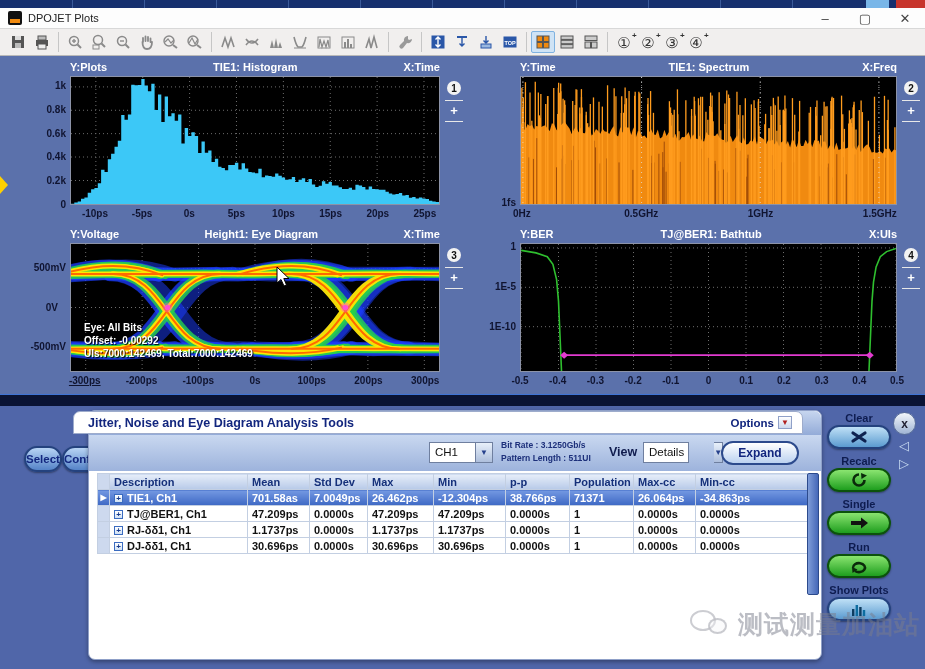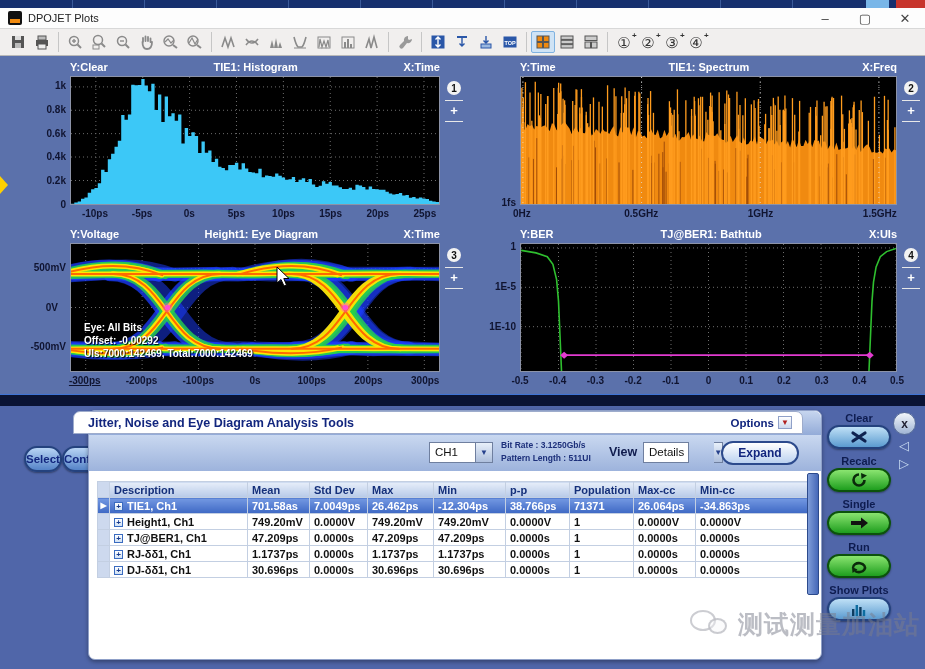--- a/index.html
+++ b/index.html
@@ -58,21 +58,21 @@
   .head-opt{margin-left:auto;display:flex;align-items:center;gap:4px;font-size:11.5px;font-weight:bold;color:#12267e;}
   .opt-dd{width:14px;height:13px;background:linear-gradient(#fff,#cdd9ee);border:1px solid #8fa0c8;color:#b02020;font-size:8px;display:flex;align-items:center;justify-content:center;}
   .control-row{position:relative;height:36px;background:linear-gradient(#c9d8f0,#9db3dc);}
   .combo{position:absolute;height:21px;display:flex;}
   .combo .val{background:#fff;border:1px solid #6f7f9f;font-size:11.5px;padding:3px 4px 0 5px;flex:1;color:#111;}
   .combo .dd{width:17px;background:linear-gradient(#e8f0fa,#aebfdc);border:1px solid #6f7f9f;border-left:none;color:#26418c;font-size:8px;display:flex;align-items:center;justify-content:center;}
   .bitrate{position:absolute;left:412px;top:4px;font-size:8.5px;font-weight:bold;color:#1c2f7a;line-height:13px;}
   .view-label{position:absolute;left:520px;top:10px;font-size:12.5px;font-weight:bold;color:#101c4e;}
   .expand-btn{position:absolute;left:632px;top:6px;width:78px;height:24px;border-radius:12px;border:2px solid #2c4a8c;background:linear-gradient(#ffffff,#bcd2f0);color:#12267e;font-weight:bold;font-size:12px;display:flex;align-items:center;justify-content:center;}
 
-  .table-wrap{position:absolute;left:8px;top:70px;width:813px;}
+  .table-wrap{position:absolute;left:8px;top:62px;width:813px;}
   table{border-collapse:collapse;table-layout:fixed;width:710px;}
   th,td{border:1px solid #c3cfe2;font-size:11px;padding:1px 4px;overflow:hidden;white-space:nowrap;height:16px;}
   thead th{background:linear-gradient(#e6eef9,#b7c9e8);color:#15307a;font-weight:bold;text-align:left;}
   td{color:#111;font-weight:bold;background:#fff;}
   tr.sel td{background:linear-gradient(#7398e2,#3e68c4);color:#fff;}
   td.gut,th.gut{background:#cdd9ee;padding:0;text-align:center;font-size:8px;color:#111;}
   .expander{display:inline-block;width:9px;height:9px;border:1px solid #3a6bc0;background:linear-gradient(#fff,#cfe0f4);color:#16398c;font-size:8px;line-height:7px;text-align:center;margin-right:4px;vertical-align:1px;font-weight:bold;}
   .vscroll{position:absolute;left:718px;top:62px;width:12px;height:122px;background:linear-gradient(90deg,#7e9cd8,#4568b8);border:1px solid #2c4a8c;border-radius:2px;}
 
   .action-col{position:absolute;left:824px;top:6px;width:70px;display:flex;flex-direction:column;align-items:center;}
@@ -283,21 +283,21 @@
         <span class="tb-num">③<i>+</i></span>
       </div>
       <div class="tb-btn">
         <span class="tb-num">④<i>+</i></span>
       </div>
     </div>
 
   <div class="plots-area" id="plots-area">
     <div class="yellow-marker" style="top:120px;"></div>
   <div class="plot-head" style="left:70px;top:5px;width:370px;">
-        <span>Y:Clear</span>
+        <span>Y:Plots</span>
         <span>TIE1: Histogram</span>
         <span>X:Time</span>
       </div>
       <div class="plot-box" style="left:70px;top:20px;width:370px;height:129px;"><svg width="368" height="127" viewBox="0 0 368 127">
           <line x1="24.84585987261147" y1="0" x2="24.84585987261147" y2="127" stroke="#6d6d6d" stroke-dasharray="1,3"></line>
           <line x1="71.72484076433122" y1="0" x2="71.72484076433122" y2="127" stroke="#6d6d6d" stroke-dasharray="1,3"></line>
           <line x1="118.60382165605095" y1="0" x2="118.60382165605095" y2="127" stroke="#6d6d6d" stroke-dasharray="1,3"></line>
           <line x1="165.4828025477707" y1="0" x2="165.4828025477707" y2="127" stroke="#6d6d6d" stroke-dasharray="1,3"></line>
           <line x1="212.36178343949044" y1="0" x2="212.36178343949044" y2="127" stroke="#6d6d6d" stroke-dasharray="1,3"></line>
           <line x1="259.2407643312102" y1="0" x2="259.2407643312102" y2="127" stroke="#6d6d6d" stroke-dasharray="1,3"></line>
@@ -838,32 +838,20 @@
                 <td>7.0049ps</td>
                 <td>26.462ps</td>
                 <td>-12.304ps</td>
                 <td>38.766ps</td>
                 <td>71371</td>
                 <td>26.064ps</td>
                 <td>-34.863ps</td>
               </tr>
               <tr>
                 <td class="gut"></td>
-                <td><span class="expander">+</span>Height1, Ch1</td>
-                <td>749.20mV</td>
-                <td>0.0000V</td>
-                <td>749.20mV</td>
-                <td>749.20mV</td>
-                <td>0.0000V</td>
-                <td>1</td>
-                <td>0.0000V</td>
-                <td>0.0000V</td>
-              </tr>
-              <tr>
-                <td class="gut"></td>
                 <td><span class="expander">+</span>TJ@BER1, Ch1</td>
                 <td>47.209ps</td>
                 <td>0.0000s</td>
                 <td>47.209ps</td>
                 <td>47.209ps</td>
                 <td>0.0000s</td>
                 <td>1</td>
                 <td>0.0000s</td>
                 <td>0.0000s</td>
               </tr>

